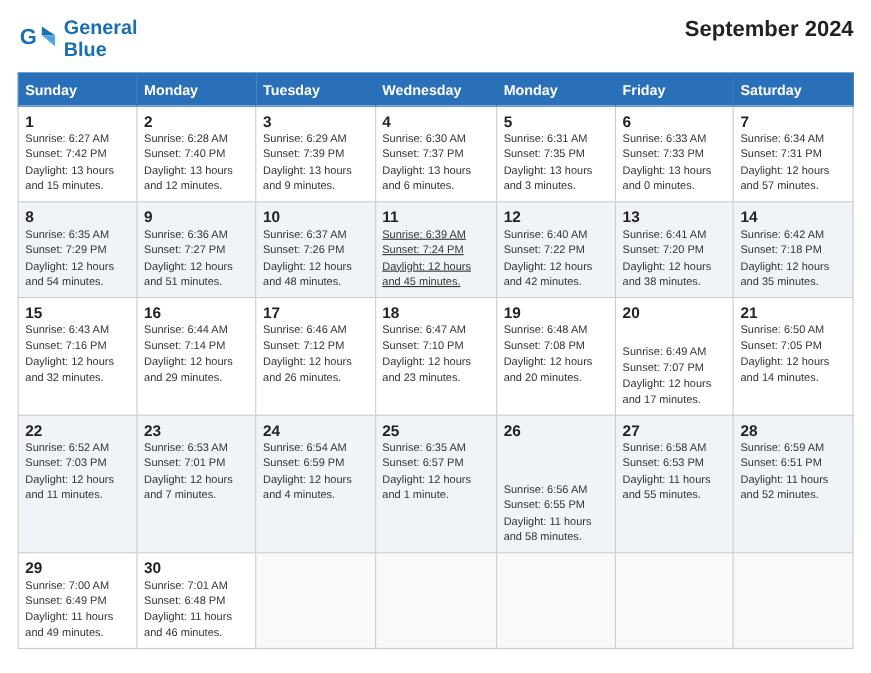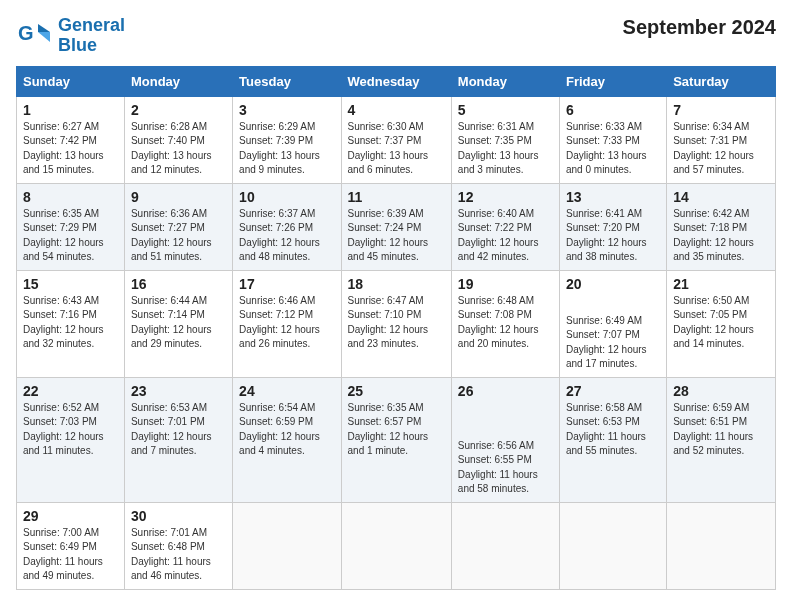--- a/index.html
+++ b/index.html
@@ -190,21 +190,21 @@
         </td>
         <td>
           <span class="day-num">10</span>
           <div class="day-info" style="white-space: pre-line;">Sunrise: 6:37 AM
 Sunset: 7:26 PM
 Daylight: 12 hours
 and 48 minutes.</div>
         </td>
         <td>
           <span class="day-num">11</span>
-          <div class="day-info" style="white-space: pre-line;">Sunrise: 6:39 AM
+          <div class="day-info" style="white-space: pre-line; text-decoration: underline;">Sunrise: 6:39 AM
 Sunset: 7:24 PM
 Daylight: 12 hours
 and 45 minutes.</div>
         </td>
         <td>
           <span class="day-num">12</span>
           <div class="day-info" style="white-space: pre-line;">Sunrise: 6:40 AM
 Sunset: 7:22 PM
 Daylight: 12 hours
 and 42 minutes.</div>

